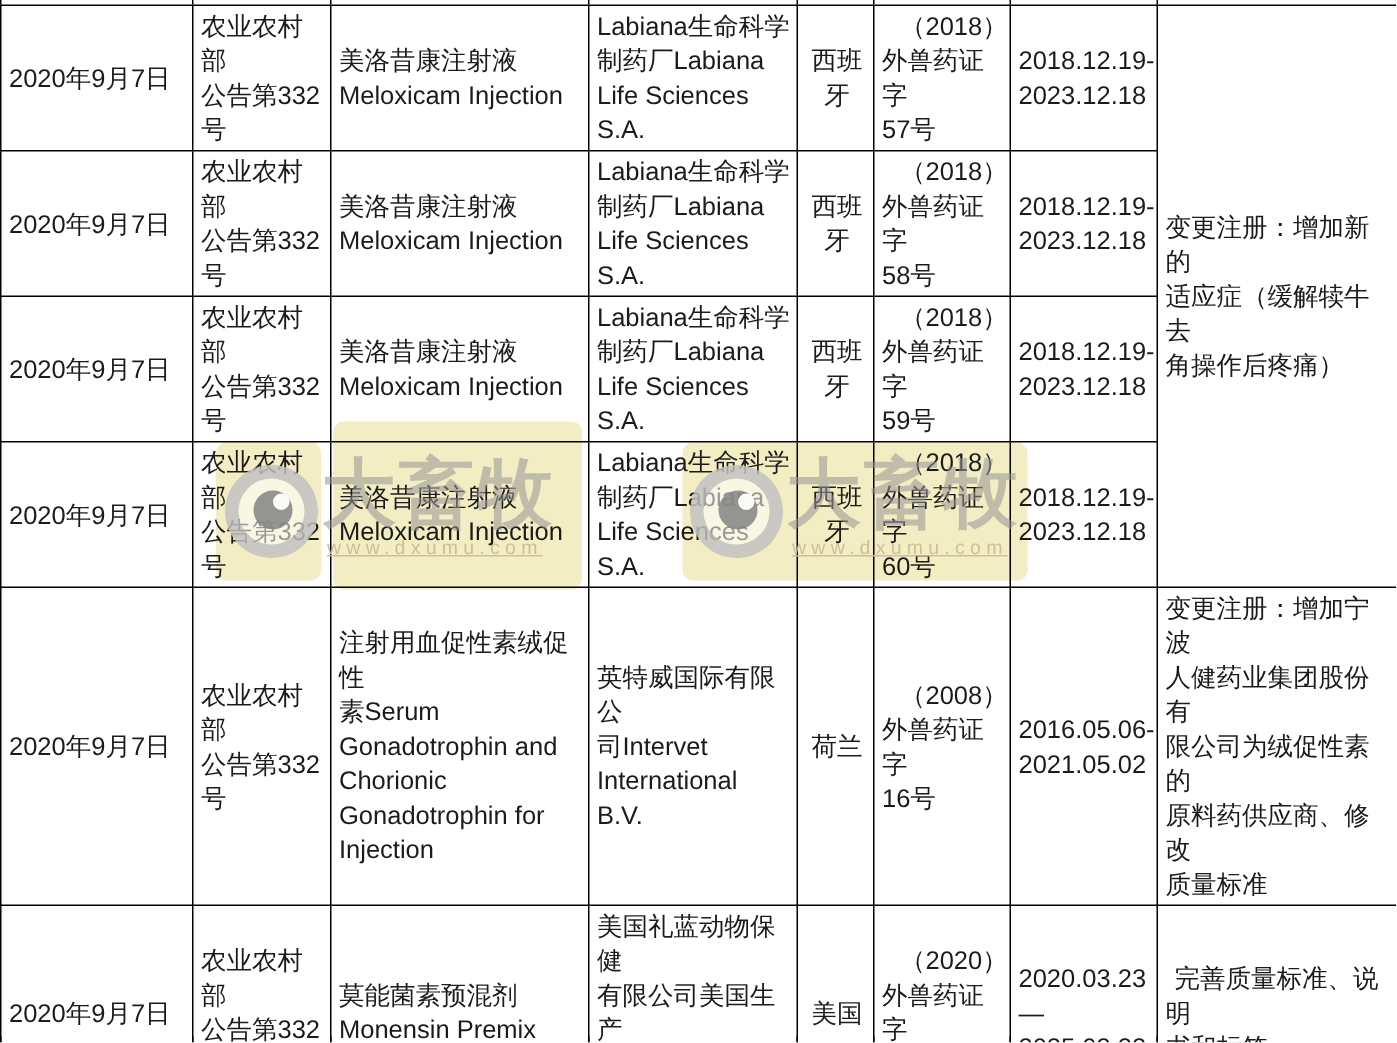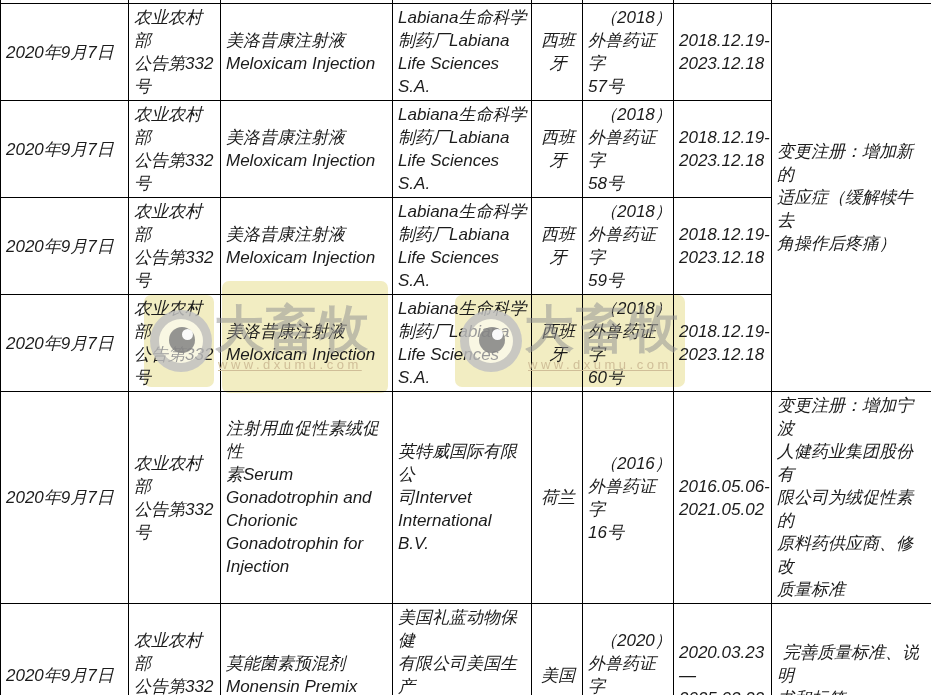--- a/index.html
+++ b/index.html
@@ -12,21 +12,21 @@
   
   table.reg{
     position:absolute;top:3px;left:0;width:930px;z-index:1;
     border-collapse:collapse;table-layout:fixed;background:transparent;
   }
   table.reg td{
     border:1px solid var(--border,#000);
     vertical-align:middle;
     font-size:17px;line-height:23px;color:var(--text,#1b1b1b);
     padding:2px 3px 2px 5px;
-    white-space:pre-line;overflow:hidden;font-style:italic;
+    white-space:pre-line;overflow:hidden;
   }
   table.reg td:last-child{border-right:none;}
   td.c-date{padding-left:7px;}
   td.c-ann{padding-left:6px;}
   td.c-drug{padding-left:5px;}
   td.c-mfr{padding-left:5px;}
   td.c-country{text-align:center;padding-left:1px;padding-right:1px;}
   td.c-cert{text-indent:12px;padding-left:4px;margin-left:16px;}
   td.c-val{padding-left:4px;}
   td.c-notes{padding-left:6px;padding-right:4px;}
@@ -159,21 +159,21 @@
 素Serum
 Gonadotrophin and
 Chorionic
 Gonadotrophin for
 Injection</td>
         <td class="c-mfr">英特威国际有限公
 司Intervet
 International
 B.V.</td>
         <td class="c-country">荷兰</td>
-        <td class="c-cert">（2016）
+        <td class="c-cert">（2008）
 外兽药证字
 16号</td>
         <td class="c-val">2016.05.06-
 2021.05.02</td>
         <td class="c-notes">变更注册：增加宁波
 人健药业集团股份有
 限公司为绒促性素的
 原料药供应商、修改
 质量标准</td>
       </tr>

